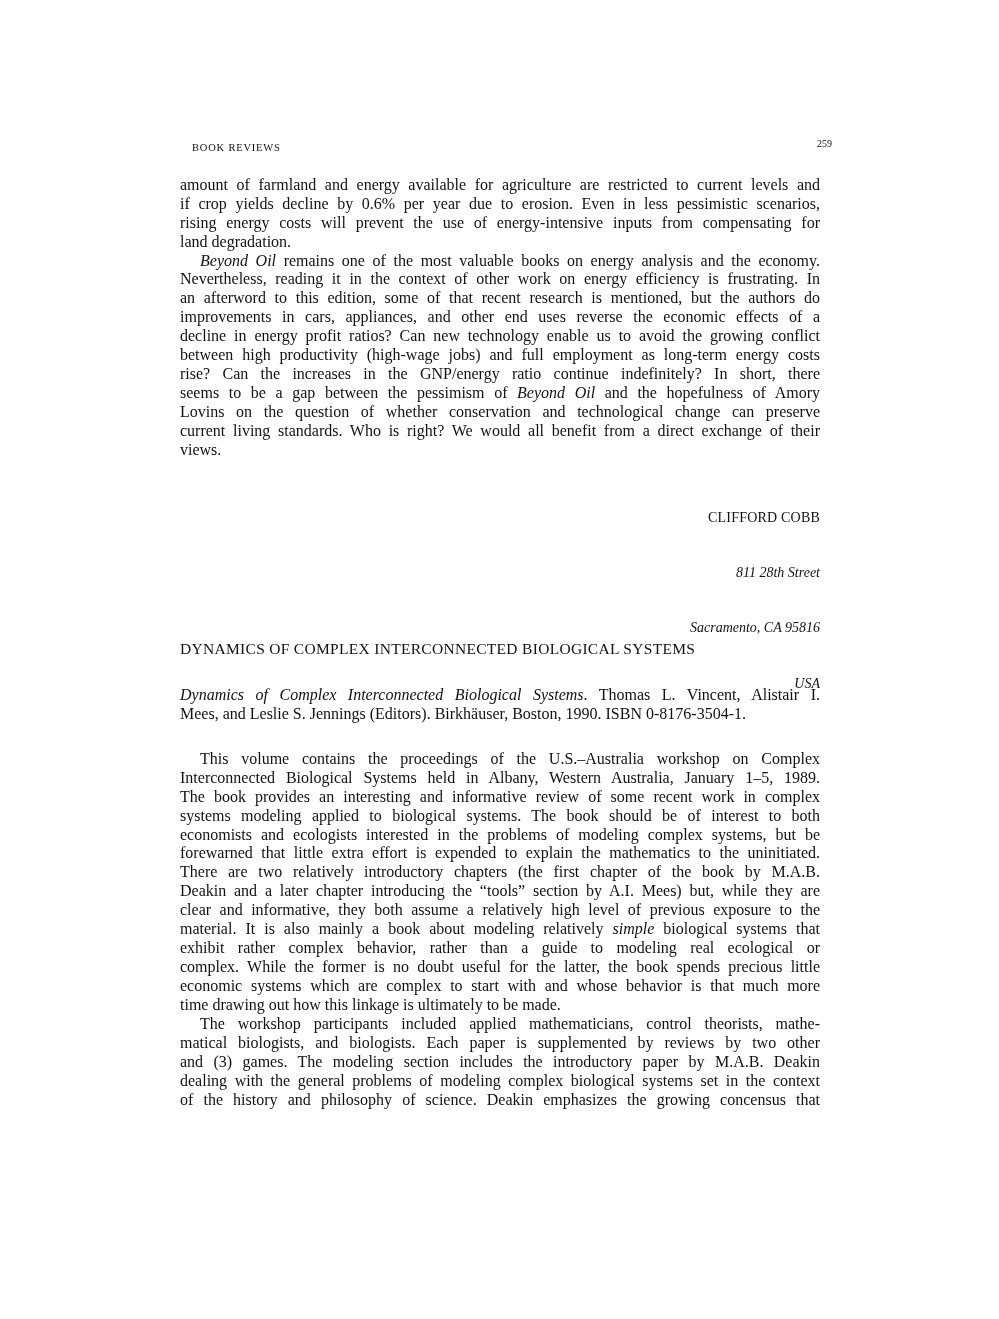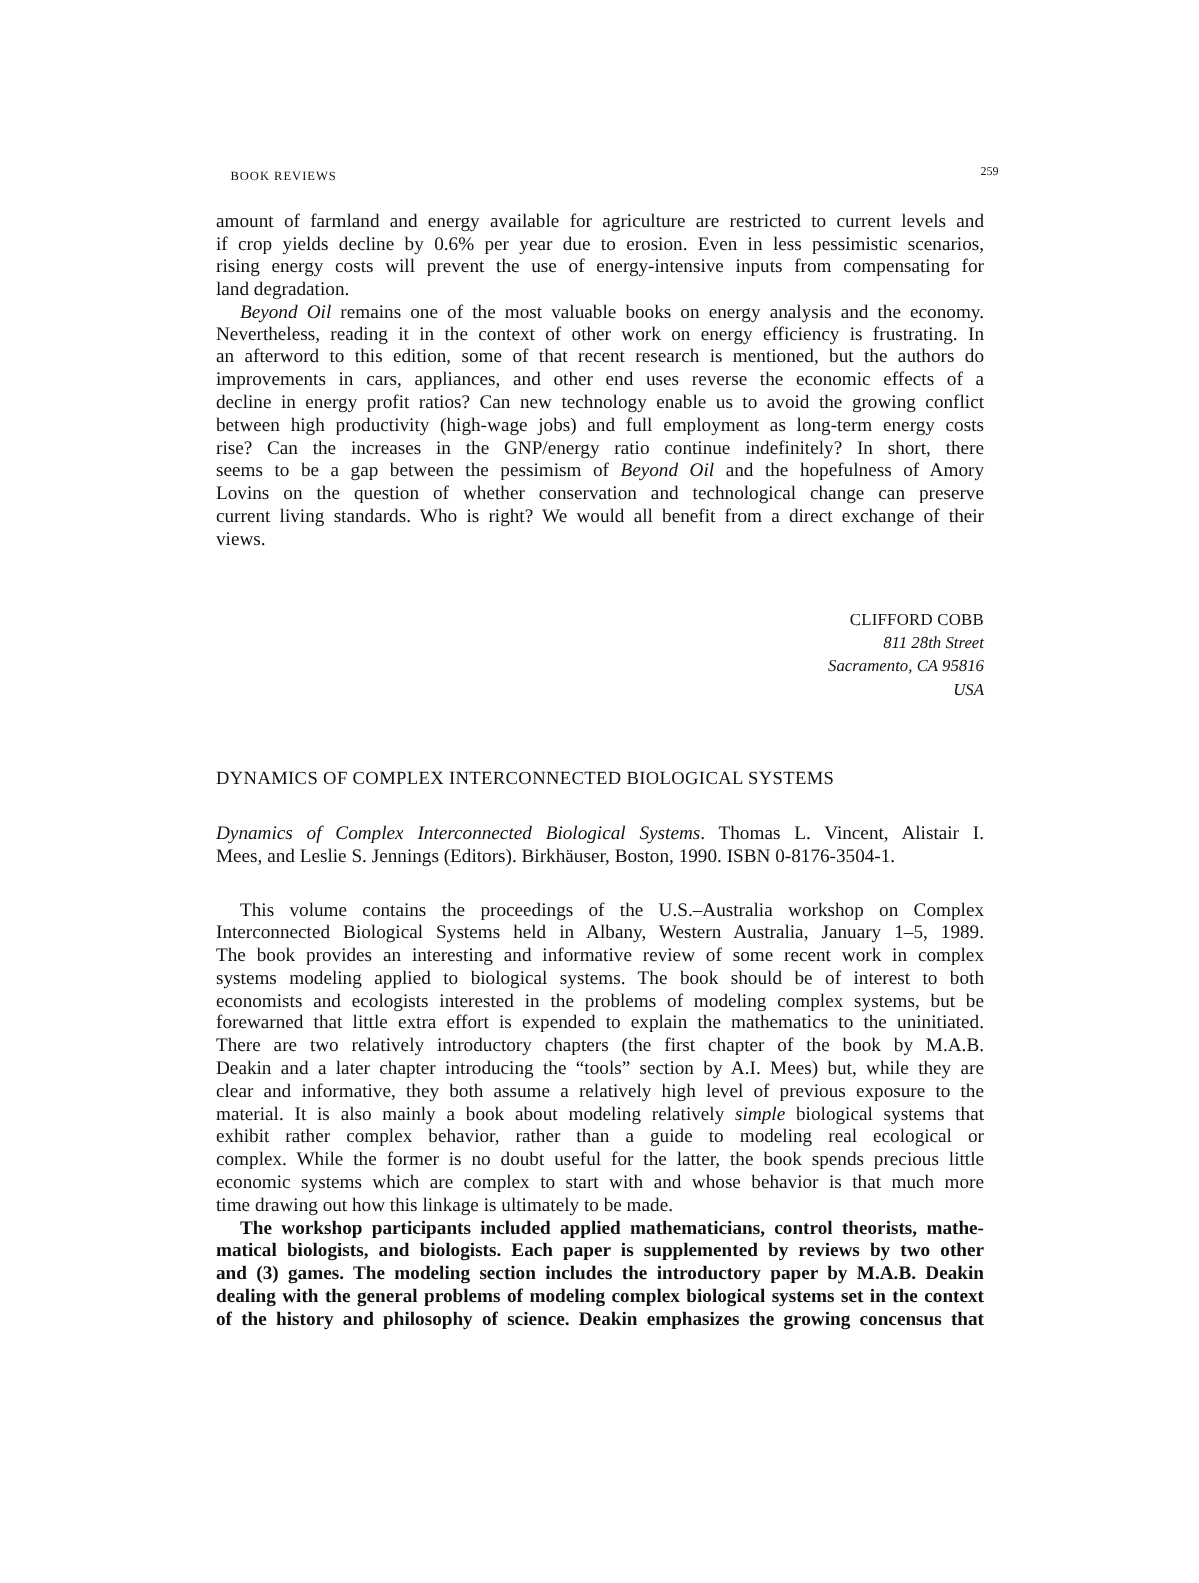--- a/index.html
+++ b/index.html
@@ -8,21 +8,21 @@
   .page { position: absolute; left: 180px; top: 0; width: 640px; }
   .running-head { position: absolute; top: 138px; left: 12px; width: 640px; height: 20px; }
   .running-title { position: absolute; left: 0; top: 4px; font-size: 10.5px; letter-spacing: 0.8px; }
   .page-number { position: absolute; right: 0; top: 0; font-size: 10px; text-align: center; }
   .block { position: absolute; left: 0; width: 640px; }
   .line { display: block; height: 18.9px; line-height: 18.9px; font-size: 16px;
           text-align: justify; text-align-last: justify; white-space: nowrap; }
   .line.last { text-align-last: left; }
   .line.indent { padding-left: 20px; }
   .line span { display: inline; }
-  em, .it { font-style: italic; }
+  em, .it { font-style: italic; margin-top: 36px; }
   .sig { position: absolute; right: 0; width: 640px; text-align: right; font-size: 14px; line-height: 19.2px; }
   .sig-name { letter-spacing: 0.2px; }
   .section-title { position: absolute; left: 0; top: 640px; font-size: 15.5px; letter-spacing: 0.3px; white-space: nowrap; }
 </style>
 </head>
 <body>
 
 <div class="page">
 
   <div class="running-head">
@@ -75,21 +75,21 @@
     <span class="line">There are two relatively introductory chapters (the first chapter of the book by M.A.B.</span>
     <span class="line">Deakin and a later chapter introducing the “tools” section by A.I. Mees) but, while they are</span>
     <span class="line">clear and informative, they both assume a relatively high level of previous exposure to the</span>
     <span class="line"><span>material. It is also mainly a book about modeling relatively </span><em>simple</em><span> biological systems that</span></span>
     <span class="line">exhibit rather complex behavior, rather than a guide to modeling real ecological or</span>
     <span class="line">complex. While the former is no doubt useful for the latter, the book spends precious little</span>
     <span class="line">economic systems which are complex to start with and whose behavior is that much more</span>
     <span class="line last">time drawing out how this linkage is ultimately to be made.</span>
   </div>
 
-  <div class="block" style="top:1015px;font-weight:bold;">
+  <div class="block" style="top:1015px;">
     <span class="line indent">The workshop participants included applied mathematicians, control theorists, mathe-</span>
     <span class="line">matical biologists, and biologists. Each paper is supplemented by reviews by two other</span>
     <span class="line">and (3) games. The modeling section includes the introductory paper by M.A.B. Deakin</span>
     <span class="line">dealing with the general problems of modeling complex biological systems set in the context</span>
     <span class="line">of the history and philosophy of science. Deakin emphasizes the growing concensus that</span>
   </div>
 
 </div>
 
 </body></html>

